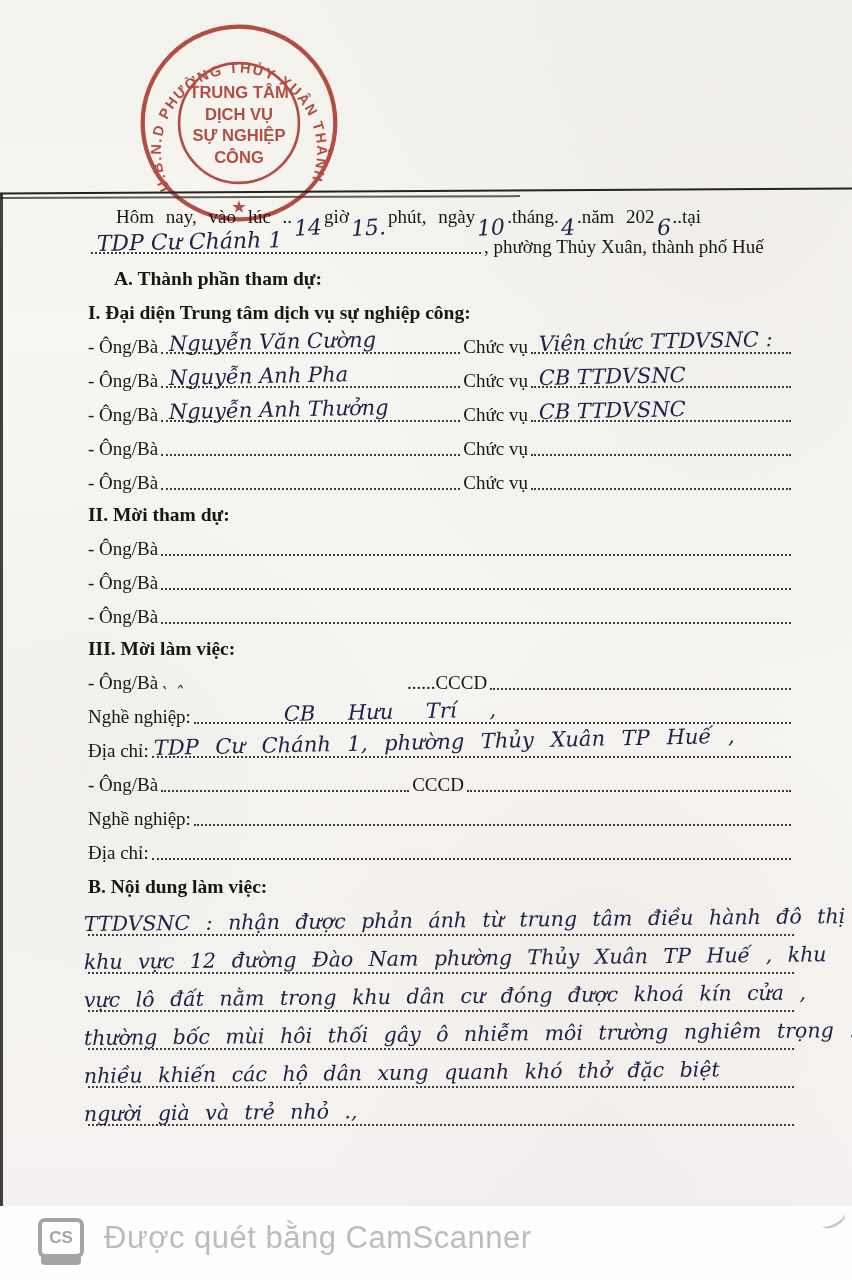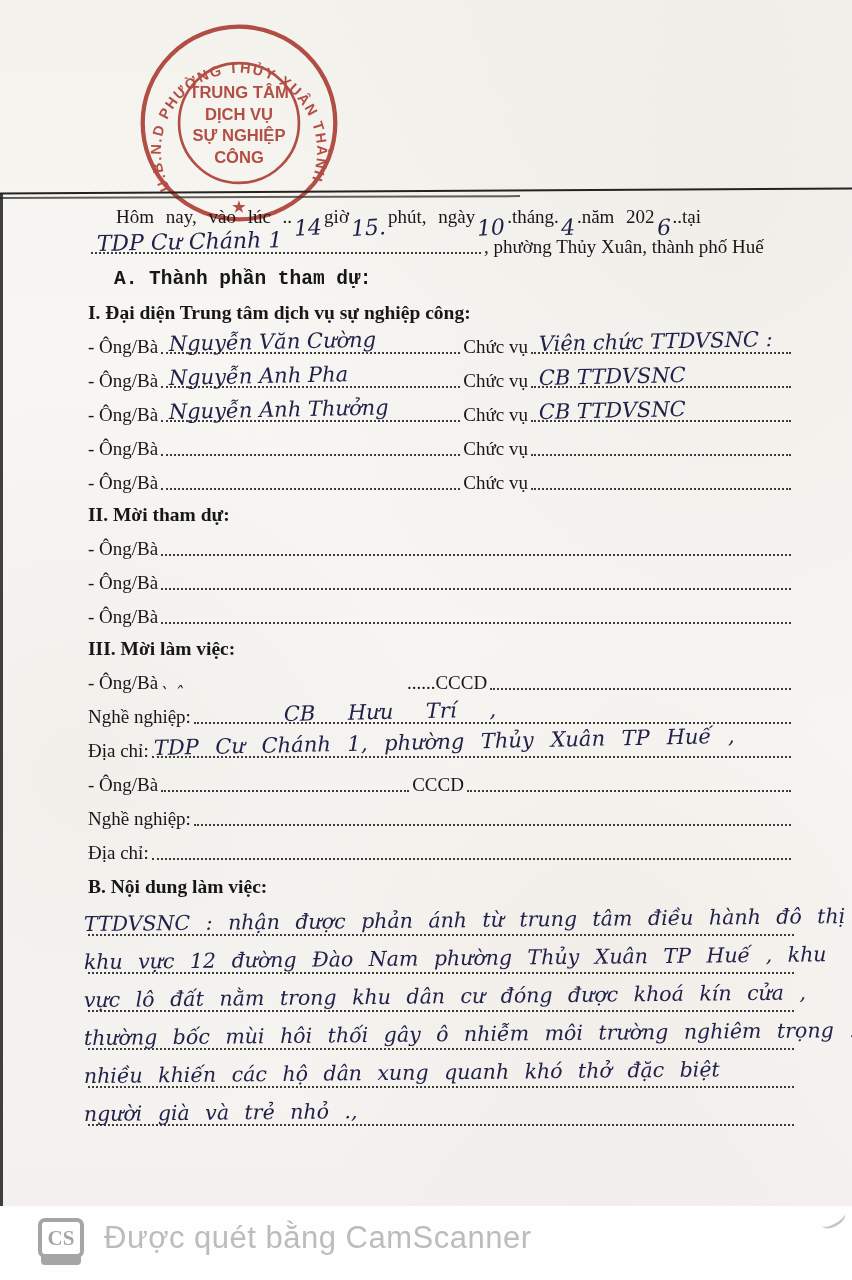--- a/index.html
+++ b/index.html
@@ -21,36 +21,36 @@
   
   .stamp{position:absolute;left:132px;top:16px;width:214px;height:214px;opacity:.88;mix-blend-mode:multiply;pointer-events:none;}
   
   .rule1{position:absolute;left:0;top:190px;width:852px;height:2px;background:#23231f;transform:rotate(-0.35deg);}
   .rule2{position:absolute;left:0;top:196px;width:520px;height:2px;background:#3a3a35;transform:rotate(-0.2deg);opacity:.8;}
   
   .doc{position:absolute;left:88px;top:198px;width:706px;}
   .row{display:flex;align-items:flex-end;}
   .r30{height:30px}.r32{height:32px}.r34{height:34px}
   .lbl{white-space:nowrap;font-size:19px;line-height:1.15;font-family:Liberation Serif, serif;}
-  .indent{padding-left:26px;font-family:Liberation Mono, monospace;}
+  .indent{padding-left:26px;}
   .leader{flex:1 1 auto;height:6px;margin:0 3px 4px 3px;border-bottom:2px dotted #3c3c38;position:relative;}
   .gapper{flex:0 0 auto;height:6px;margin:0 3px 4px 3px;}
   .hw{font-family:"DejaVu Serif", serif;font-style:italic;color:#20224a;white-space:nowrap;}
   .hw-on{position:absolute;bottom:-4px;left:8px;font-size:21px;transform:rotate(-1.2deg);transform-origin:left bottom;}
   .hw-in{display:inline-block;font-size:22px;line-height:0;transform:rotate(-3deg);margin:0 2px;}
   .line1{font-size:19px;word-spacing:7px;padding-left:28px;}
   .heading{font-size:19.5px;font-weight:bold;}
   
   .bline{position:relative;height:36px;border-bottom:2px dotted #3c3c38;}
   .bline .hw{position:absolute;left:-4px;bottom:-2px;font-size:20.5px;word-spacing:9px;transform:rotate(-0.6deg);transform-origin:left bottom;}
   
   .footer{position:absolute;left:0;top:1206px;width:852px;height:74px;background:#fefefe;}
   .cs-badge{position:absolute;left:38px;top:12px;width:46px;height:50px;}
   .cs-box{box-sizing:border-box;width:46px;height:40px;border:4px solid #a5a5a5;border-radius:7px;display:flex;align-items:center;justify-content:center;
-          font-family:Liberation Serif, serif;font-weight:bold;font-size:21px;color:#a5a5a5;background:#fff;}
+          font-family:Liberation Sans, sans-serif;font-weight:bold;font-size:17px;color:#a5a5a5;background:#fff;}
   .cs-bar{width:40px;height:10px;margin:-3px auto 0 auto;background:#a5a5a5;border-radius:0 0 4px 4px;}
   .cs-text{position:absolute;left:104px;top:14px;font-family:"Liberation Sans",sans-serif;font-size:31px;color:#bcbcbc;letter-spacing:.5px;}
   .pen-smudge{position:absolute;right:6px;top:6px;width:26px;height:12px;border-bottom:3px solid #c9c6c6;border-radius:50%;transform:rotate(-28deg);}
 </style>
 </head>
 <body>
 
 <div class="page">
 
 

